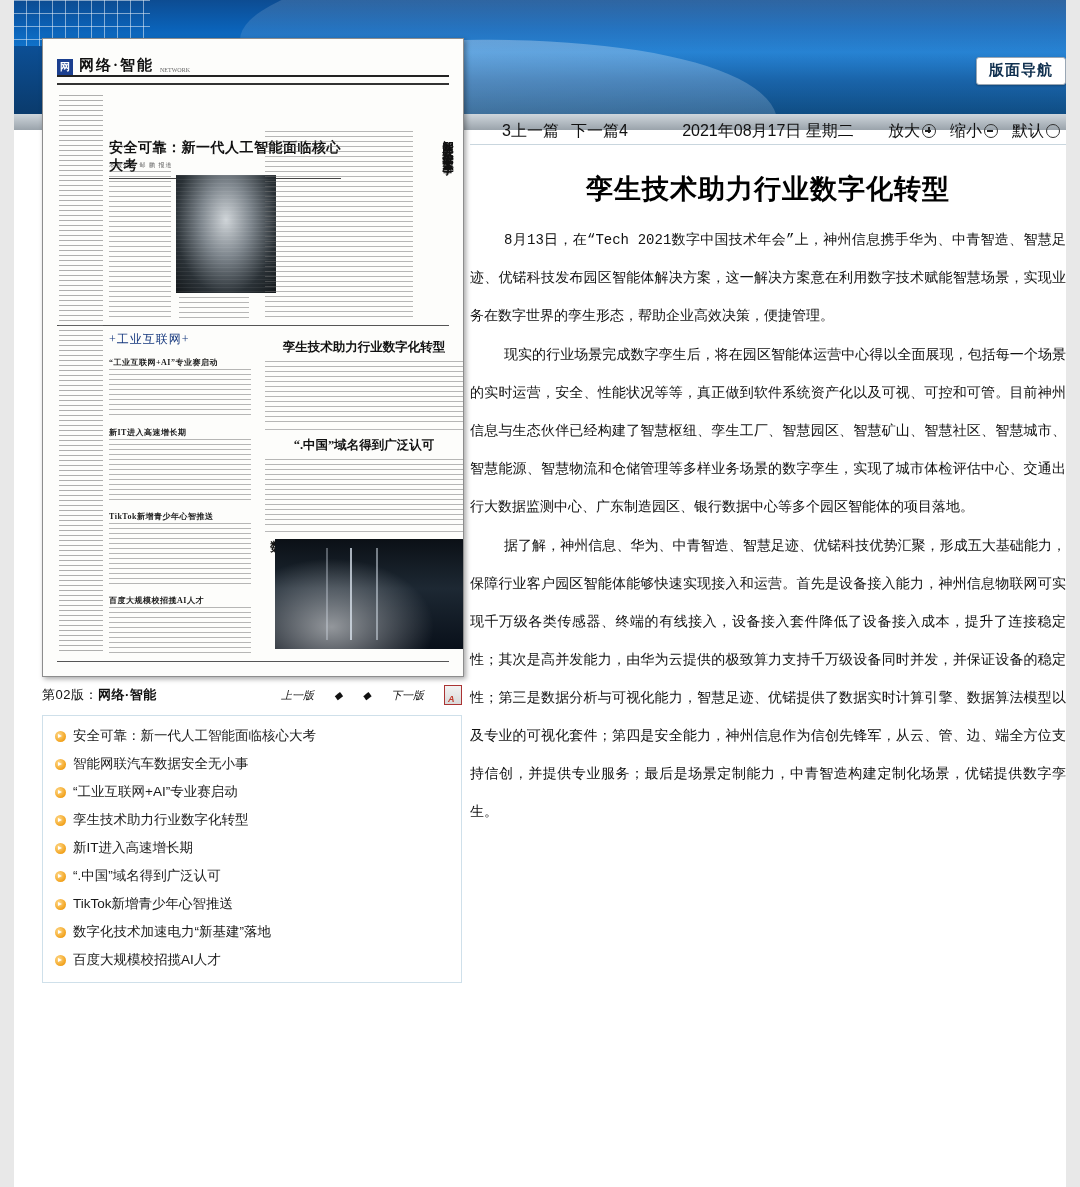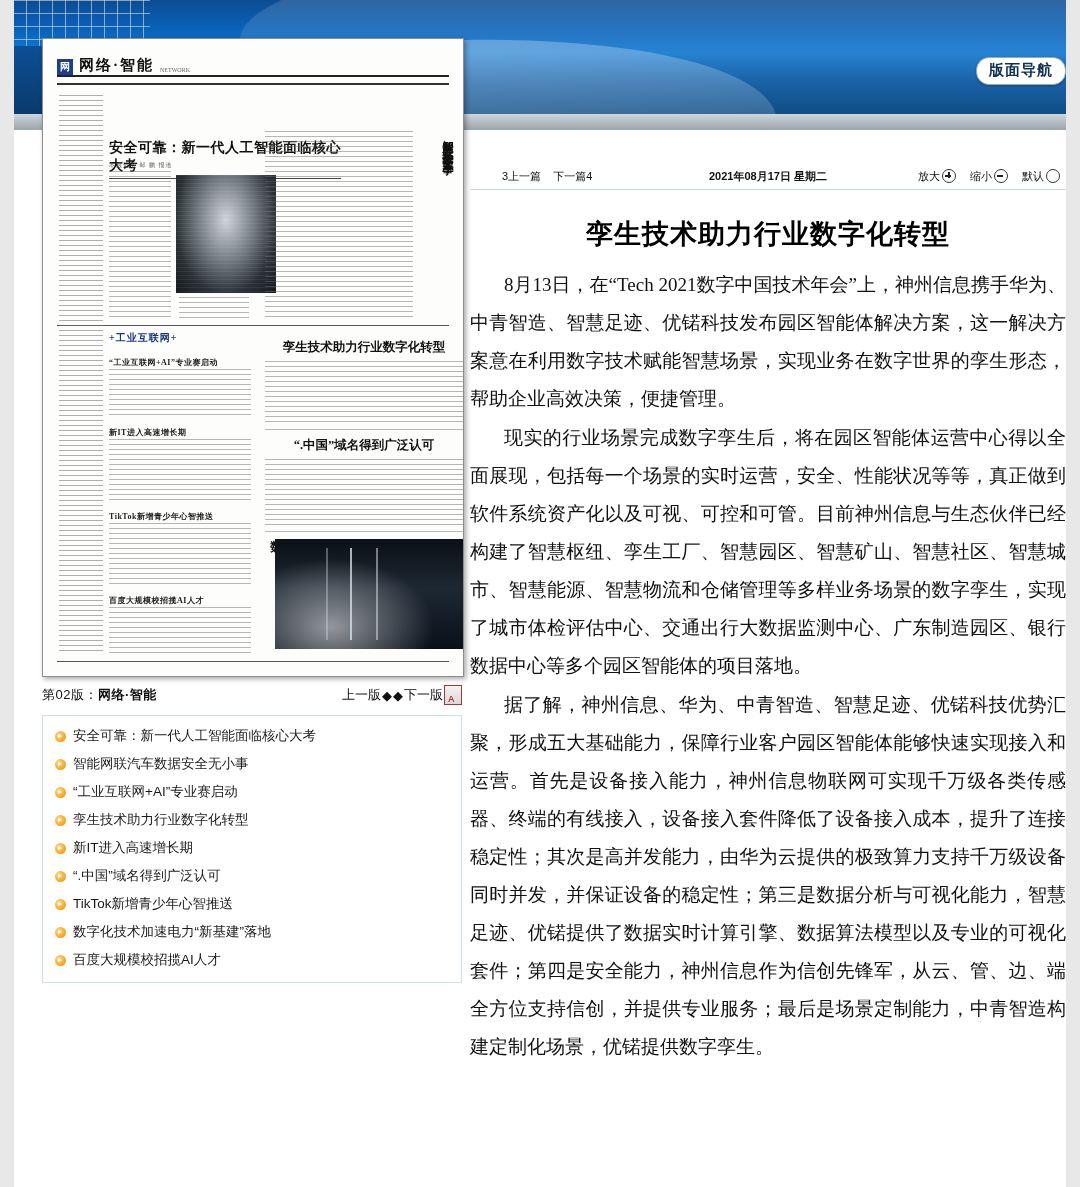--- a/index.html
+++ b/index.html
@@ -66,21 +66,21 @@
     left: 0; top: 46px;
     width: 120px; height: 70px;
     background: linear-gradient(180deg,#0c4f95,#0a3a6b);
   }
   .nav-btn {
     position: absolute;
     right: 14px; top: 57px;
     padding: 3px 12px 4px;
     background: #ffffff;
     border: 1px solid #9aa7b4;
-    border-radius: 13px;
+    border-radius: 3px;
     font-size: 15px;
     font-weight: bold;
     color: #10304f;
     letter-spacing: 1px;
     box-shadow: 0 1px 2px rgba(0,0,0,.25);
   }
 
   
   .left-col {
     position: absolute;
@@ -213,22 +213,22 @@
   .pt-sh {
     position: absolute;
     font-size: 8px;
     font-weight: bold;
     color: #1a1a1a;
     letter-spacing: .5px;
   }
   .pt-tag {
     position: absolute;
     left: 66px; top: 292px;
-    font-size: 10px;
-    font-weight: bold;
+    font-size: 12px;
+    font-weight: normal;
     color: #14377d;
     letter-spacing: 1px;
   }
   .pt-cols {
     position: absolute;
     left: 0; top: 0; right: 0; bottom: 0;
     pointer-events: none;
   }
   .tl {
     position: absolute;
@@ -243,23 +243,24 @@
     align-items: center;
     justify-content: space-between;
     font-size: 13px;
     color: #111;
   }
   .left-meta-left { letter-spacing: .5px; }
   .left-meta-left b { font-weight: bold; }
   .left-meta-right {
     display: flex;
     align-items: center;
-    gap: 1px;
-    font-size: 13px;
-    color: #111;
+    gap: 20px;
+    font-size: 11px;
+    color: #111;
+    font-style: italic;
   }
   .pdf-icon {
     width: 16px; height: 18px;
     background: linear-gradient(180deg,#f2f2f2,#d9d9d9);
     border: 1px solid #a33;
     position: relative;
   }
   .pdf-icon:after {
     content: "A";
     position: absolute;
@@ -303,36 +304,34 @@
   .right-col {
     position: absolute;
     left: 470px; top: 118px;
     width: 596px;
   }
   .toolbar {
     position: relative;
     height: 26px;
     display: flex;
     align-items: center;
-    font-size: 11px;
+    font-size: 16px;
     color: #111;
     border-bottom: 1px solid #c9d6de;
-    margin-top: 45px;
   }
   .tb-prevnext {
     position: absolute;
     left: 32px;
     display: flex;
     gap: 12px;
   }
   .tb-date {
     position: absolute;
     left: 0; right: 0;
     text-align: center;
-    font-weight: bold;
   }
   .tb-zoom {
     position: absolute;
     right: 6px;
     display: flex;
     gap: 14px;
     align-items: center;
   }
   .tb-zoom span.g {
     display: inline-flex;
@@ -358,25 +357,25 @@
 
   .article-title {
     margin: 26px 0 14px;
     text-align: center;
     font-size: 27px;
     font-weight: bold;
     color: #000;
     letter-spacing: 1px;
   }
   .article-body {
-    font-size: 19px;
+    font-size: 14px;
     line-height: 38px;
     color: #111;
     text-align: justify;
-    font-family: Liberation Serif, serif;
+    font-family: Liberation Mono, monospace;
   }
   .article-body p {
     margin: 0 0 1px;
     text-indent: 34px;
   }
 
   
   .edge-left, .edge-right {
     position: absolute;
     top: 0; bottom: 0;

